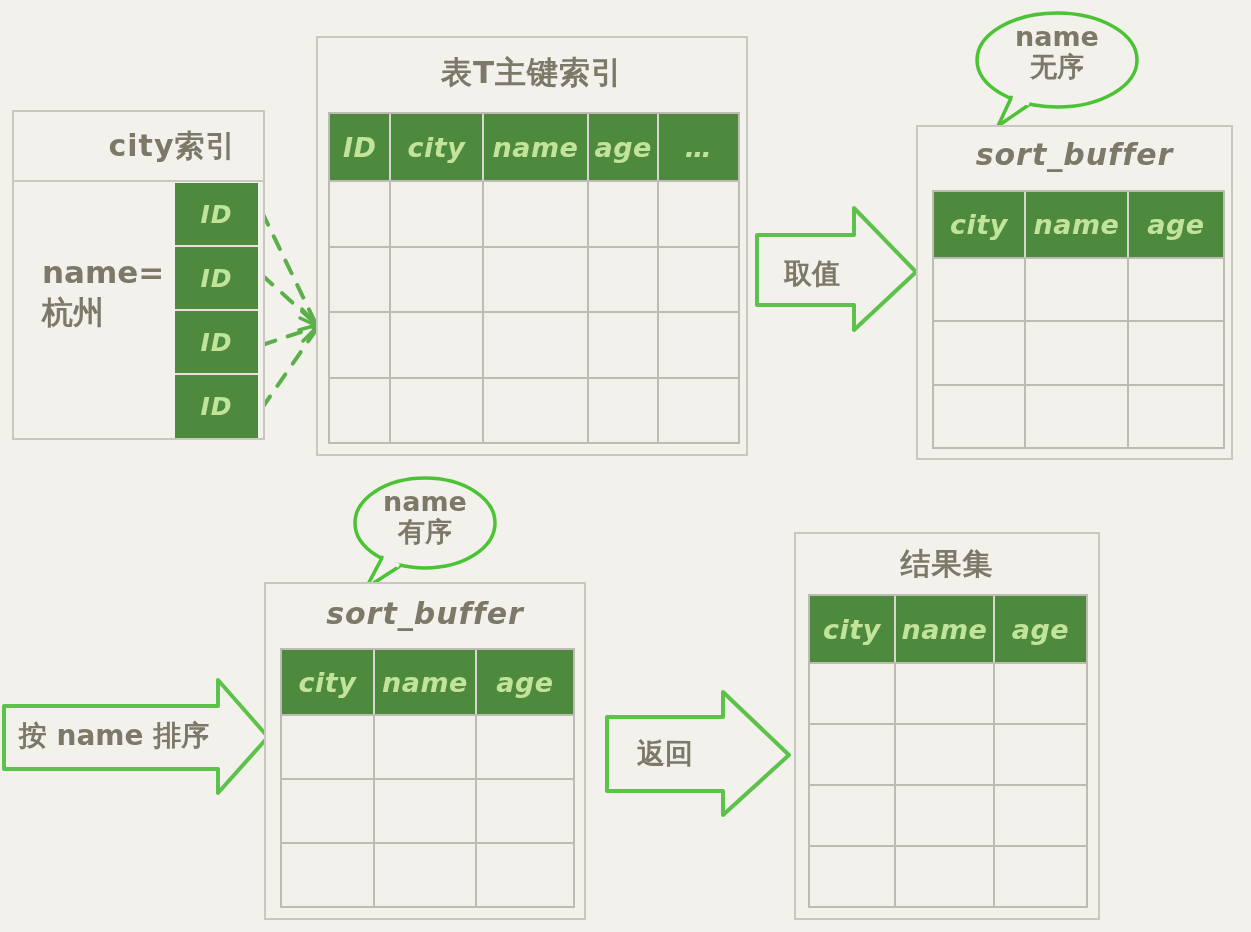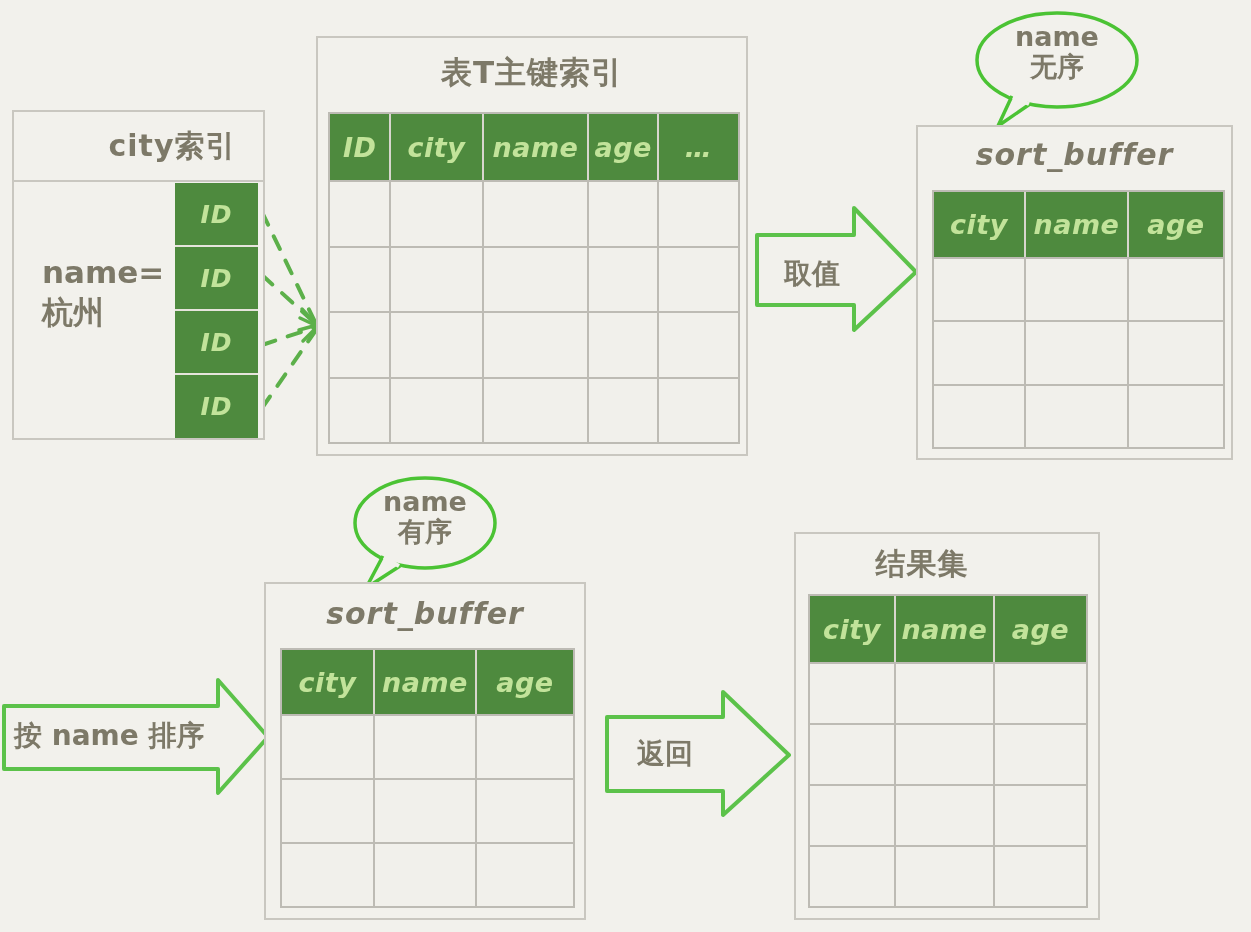--- a/index.html
+++ b/index.html
@@ -256,21 +256,21 @@
     <div class="row body">
       <div class="cell" style="width:92px;"></div>
       <div class="cell" style="width:103px;"></div>
       <div class="cell" style="width:94px;"></div>
     </div>
   </div>
 
   <div class="bubble-text" style="left:370px; top:487px; width:110px;">name
 有序</div>
 
-  <div class="arrow-label" style="left:14px; top:717px; width:200px; text-align:left;">按 name 排序</div>
+  <div class="arrow-label" style="left:14px; top:717px; width:200px; text-align:center;">按 name 排序</div>
 
   <div class="panel" style="left:264px; top:582px; width:322px; height:338px;"></div>
   <div class="panel-title" style="left:264px; top:596px; width:322px; font-style:italic;">sort_buffer</div>
 
   <div class="grid" style="left:280px; top:648px; width:295px; height:260px;">
     <div class="row head" style="flex:0 0 64px;">
       <div class="cell" style="width:93px;">city</div>
       <div class="cell" style="width:102px;">name</div>
       <div class="cell" style="width:96px;">age</div>
     </div>
@@ -287,21 +287,21 @@
     <div class="row body">
       <div class="cell" style="width:93px;"></div>
       <div class="cell" style="width:102px;"></div>
       <div class="cell" style="width:96px;"></div>
     </div>
   </div>
 
   <div class="arrow-label" style="left:620px; top:735px; width:90px;">返回</div>
 
   <div class="panel" style="left:794px; top:532px; width:306px; height:388px;"></div>
-  <div class="panel-title" style="left:769px; top:544px; width:306px;">结果集</div>
+  <div class="panel-title" style="left:794px; top:544px; width:306px;">结果集</div>
 
   <div class="grid" style="left:808px; top:594px; width:280px; height:314px;">
     <div class="row head" style="flex:0 0 66px;">
       <div class="cell" style="width:86px;">city</div>
       <div class="cell" style="width:99px;">name</div>
       <div class="cell" style="width:91px;">age</div>
     </div>
     <div class="row body">
       <div class="cell" style="width:86px;"></div>
       <div class="cell" style="width:99px;"></div>

